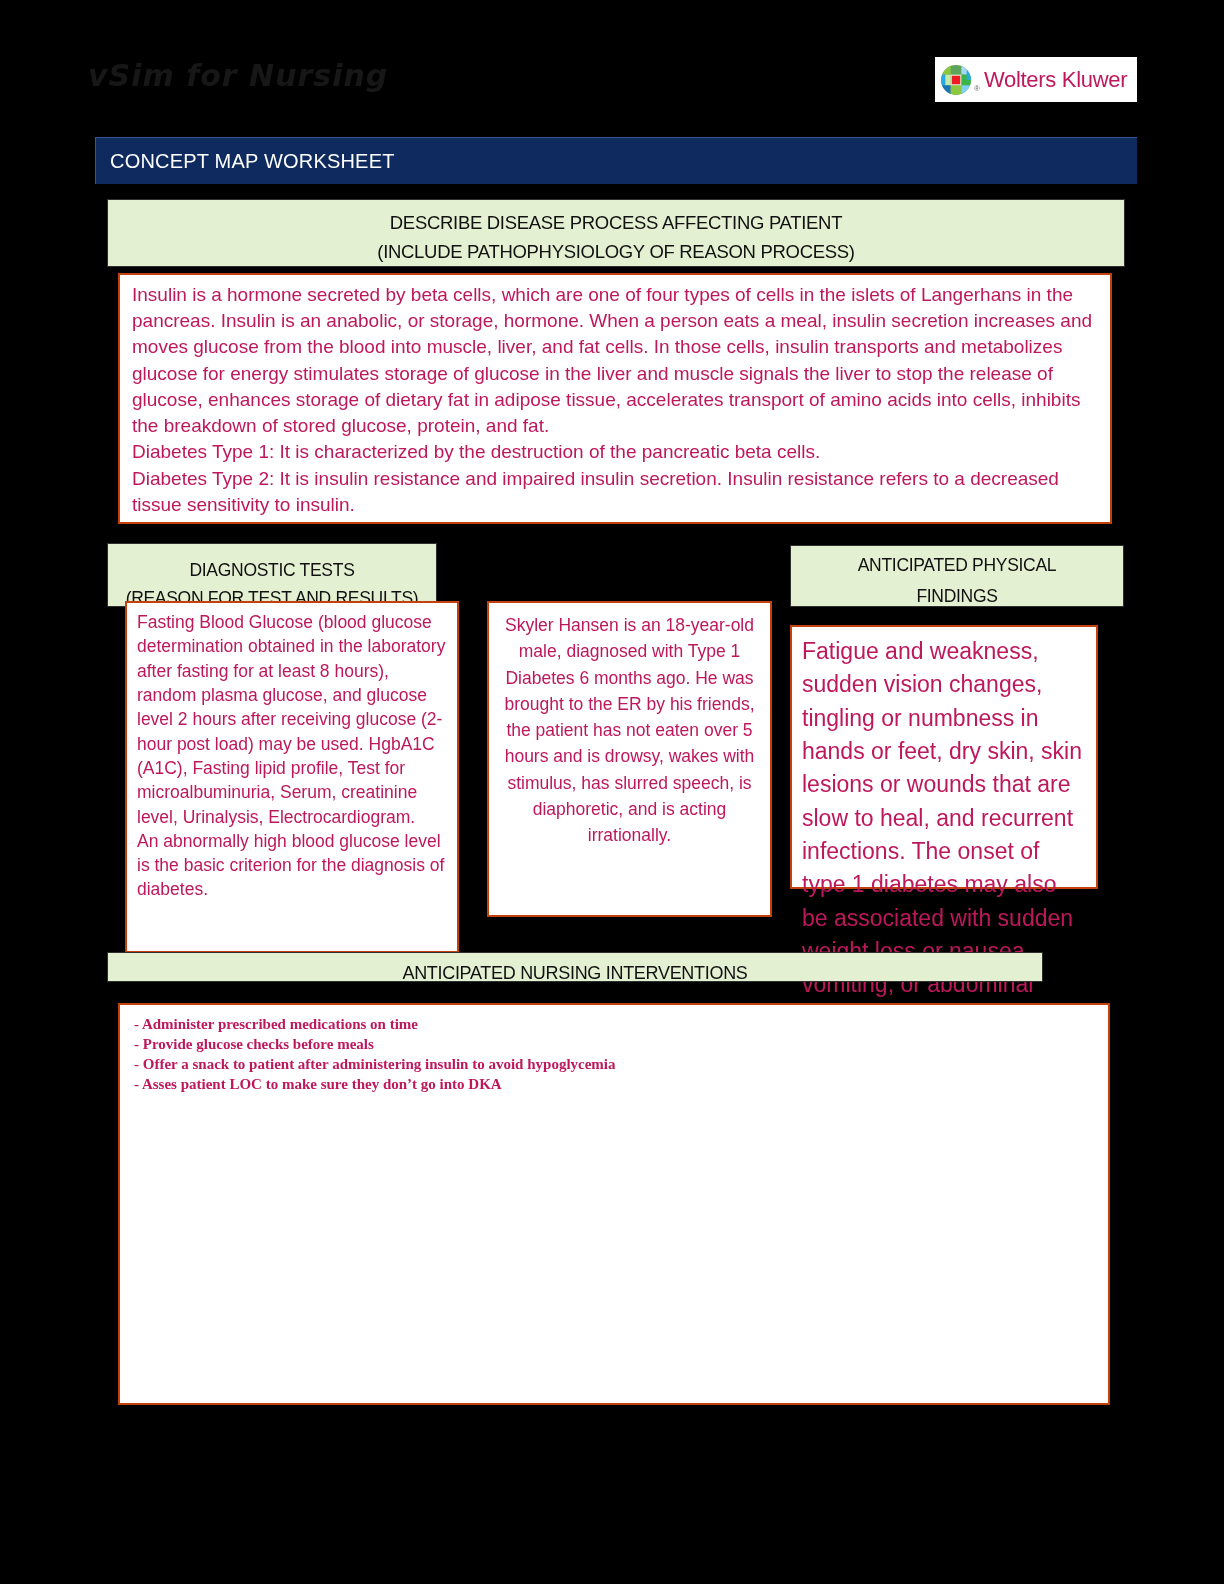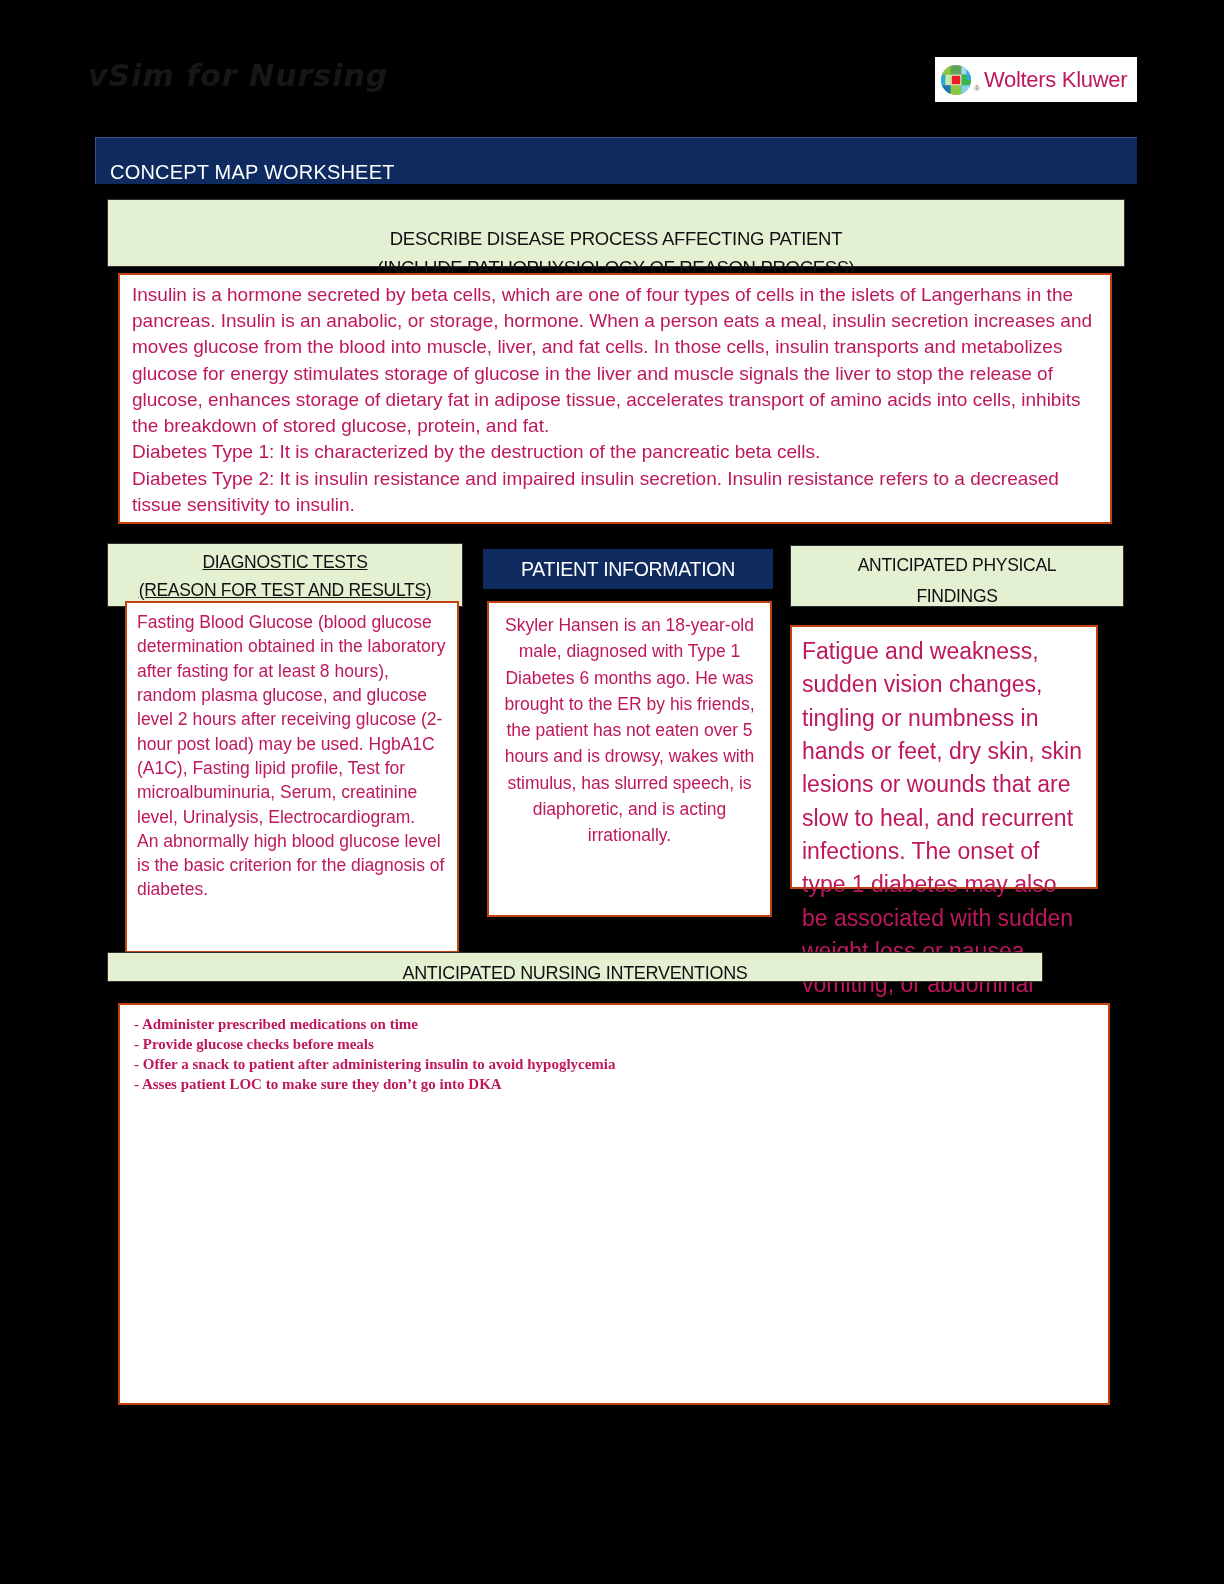--- a/index.html
+++ b/index.html
@@ -19,48 +19,48 @@
     left:935px;top:57px;width:202px;height:45px;background:#ffffff;
     display:flex;align-items:center;gap:4px;padding:3px 6px 3px 5px;
   }
   #wk-globe{width:32px;height:32px;flex:0 0 auto;}
   #wk-reg{font-size:8px;color:#6d6e71;align-self:flex-end;margin:0 0 6px -2px;}
   #wk-name{color:#be185d;font-size:22px;letter-spacing:-0.3px;white-space:nowrap;}
 
   
   #title-bar{
     left:95px;top:137px;width:1042px;height:47px;background:#0e2a5e;
-    color:#ffffff;font-size:20px;display:flex;align-items:flex-end;
+    color:#ffffff;font-size:20px;display:flex;align-items:center;
     padding-left:14px;letter-spacing:0.2px;
     border-top:1px solid #38568c;border-left:1px solid #38568c;
   }
 
   .green-box{
     background:#e4f0d2;border:1px solid #2f2f2f;color:#111;
     text-align:center;letter-spacing:-0.3px;
   }
   .white-box{
     background:#ffffff;border:2px solid #c2410c;color:#be185d;
     white-space:pre-line;
   }
 
   
   #disease-header{
     left:107px;top:199px;width:1018px;height:68px;
-    font-size:18.5px;line-height:1.55;padding-top:25px;
+    font-size:18.5px;line-height:1.55;padding-top:9px;
   }
   #disease-body{
     left:118px;top:273px;width:994px;height:251px;
     font-size:19px;line-height:1.38;padding:7px 12px;
   }
 
   
   #diag-header{
-    left:107px;top:543px;width:356px;height:64px;
-    font-size:17.5px;line-height:1.6;padding-top:4px;text-decoration:underline;
+    left:107px;top:543px;width:330px;height:64px;
+    font-size:17.5px;line-height:1.6;padding-top:12px;
   }
   #patient-header{
     left:483px;top:549px;width:290px;height:40px;background:#0e2a5e;
     color:#ffffff;font-size:19.5px;display:flex;align-items:center;justify-content:center;
     letter-spacing:-0.3px;
   }
   #findings-header{
     left:790px;top:545px;width:334px;height:62px;
     font-size:17.5px;line-height:1.75;padding-top:4px;
   }
@@ -129,23 +129,20 @@
     <div>(INCLUDE PATHOPHYSIOLOGY OF REASON PROCESS)</div>
   </div>
   <div class="abs white-box" id="disease-body">Insulin is a hormone secreted by beta cells, which are one of four types of cells in the islets of Langerhans in the pancreas. Insulin is an anabolic, or storage, hormone. When a person eats a meal, insulin secretion increases and moves glucose from the blood into muscle, liver, and fat cells. In those cells, insulin transports and metabolizes glucose for energy stimulates storage of glucose in the liver and muscle signals the liver to stop the release of glucose, enhances storage of dietary fat in adipose tissue, accelerates transport of amino acids into cells, inhibits the breakdown of stored glucose, protein, and fat.
 Diabetes Type 1: It is characterized by the destruction of the pancreatic beta cells.
 Diabetes Type 2: It is insulin resistance and impaired insulin secretion. Insulin resistance refers to a decreased tissue sensitivity to insulin.</div>
 
   <div class="abs green-box" id="diag-header">
     <div>DIAGNOSTIC TESTS</div>
     <div>(REASON FOR TEST AND RESULTS)</div>
   </div>
-  <div class="abs" id="patient-header">
-    <span>PATIENT INFORMATION</span>
-  </div>
   <div class="abs green-box" id="findings-header">
     <div>ANTICIPATED PHYSICAL</div>
     <div>FINDINGS</div>
   </div>
 
   <div class="abs white-box" id="diag-body">Fasting Blood Glucose (blood glucose determination obtained in the laboratory after fasting for at least 8 hours), random plasma glucose, and glucose level 2 hours after receiving glucose (2-hour post load) may be used. HgbA1C (A1C), Fasting lipid profile, Test for microalbuminuria, Serum, creatinine level, Urinalysis, Electrocardiogram.
 An abnormally high blood glucose level is the basic criterion for the diagnosis of diabetes.</div>
   <div class="abs white-box" id="patient-body">Skyler Hansen is an 18-year-old male, diagnosed with Type 1 Diabetes 6 months ago. He was brought to the ER by his friends, the patient has not eaten over 5 hours and is drowsy, wakes with stimulus, has slurred speech, is diaphoretic, and is acting irrationally.</div>
   <div class="abs white-box" id="findings-body">Fatigue and weakness, sudden vision changes, tingling or numbness in hands or feet, dry skin, skin lesions or wounds that are slow to heal, and recurrent infections. The onset of type 1 diabetes may also be associated with sudden weight loss or nausea, vomiting, or abdominal pains, if DKA has developed.</div>
 

